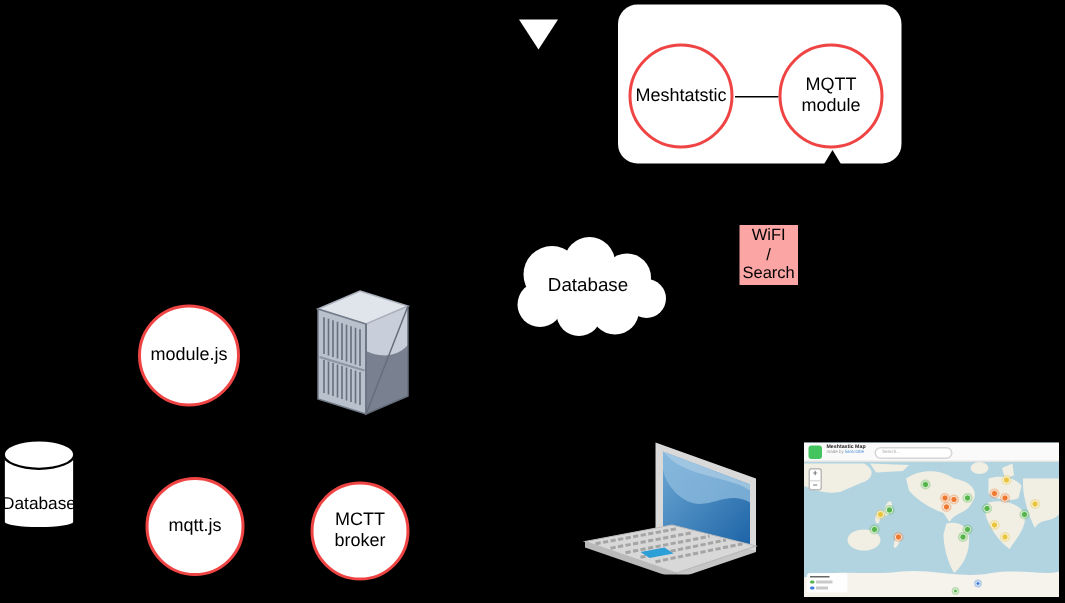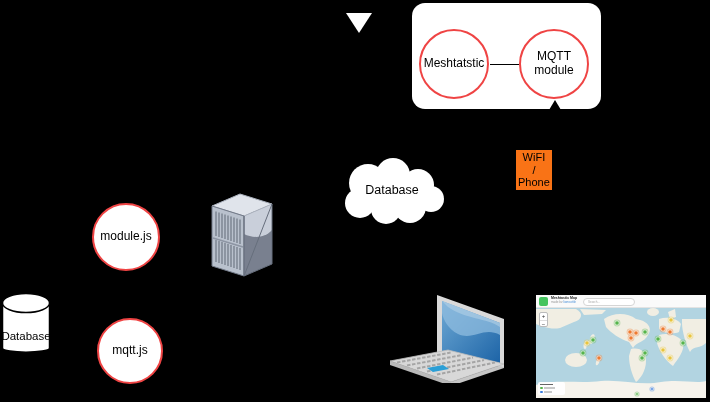--- a/index.html
+++ b/index.html
@@ -29,21 +29,21 @@
   .c-mqttjs { left:97px;  top:318px; width:66px; height:66px; }
   .c-broker { left:207px; top:321px; width:66px; height:66px; padding:0 8px; }
 
   .connector { left:490px; top:64px; width:29px; height:0; border-top:1.5px solid #000; }
   .arrow-stem { left:554px; top:104px; width:2px; height:8px; background:#000; }
   .arrow-up { left:549px; top:100px; width:0; height:0;
     border-left:6px solid transparent; border-right:6px solid transparent;
     border-bottom:10px solid #000; }
 
   
-  .wifi { left:516px; top:150px; background:#f97316; font-size:11px;
+  .wifi { left:493px; top:150px; background:#fca5a5; font-size:11px;
     line-height:1.15; text-align:center; padding:1px 2px; }
 
   
   .cloud { left:338px; top:157px; width:108px; height:67px; }
   .cloud-label { left:338px; top:157px; width:108px; height:67px;
     display:flex; align-items:center; justify-content:center;
     font-size:12.5px; padding-bottom:2px; }
 
   .server { left:206px; top:192px; }
   .laptop { left:385px; top:287px; }
@@ -89,21 +89,21 @@
   <div class="abs unit-box"></div>
   <div class="abs connector"></div>
   <div class="abs circle c-mesh">Meshtatstic</div>
   <div class="abs circle c-mqtt">MQTT module</div>
   <div class="abs arrow-stem"></div>
   <div class="abs arrow-up"></div>
 
   <div class="abs wifi">
     <span style="display:block">WiFI</span>
     <span style="display:block">/</span>
-    <span style="display:block">Phone</span>
+    <span style="display:block">Search</span>
   </div>
 
   <svg class="abs cloud" viewBox="0 0 108 67" width="108" height="67">
     <g fill="#ffffff">
       <circle cx="30" cy="26" r="19"></circle>
       <circle cx="55" cy="18" r="17"></circle>
       <circle cx="80" cy="28" r="16"></circle>
       <circle cx="93" cy="42" r="13"></circle>
       <circle cx="72" cy="50" r="16"></circle>
       <circle cx="48" cy="52" r="15"></circle>
@@ -147,20 +147,21 @@
     <polygon points="38,84 66,72 66,12" fill="none" stroke="#666e7c" stroke-width="1"></polygon>
   </svg>
 
   <svg class="abs db" viewBox="0 0 50 67" width="50" height="67">
     <path d="M1.5,11 L1.5,56 C1.5,61.5 48.5,61.5 48.5,56 L48.5,11" fill="#ffffff" stroke="#000000" stroke-width="1.5"></path>
     <ellipse cx="25" cy="11" rx="23.5" ry="9.5" fill="#ffffff" stroke="#000000" stroke-width="1.5"></ellipse>
   </svg>
   <div class="abs db-label">Database</div>
 
   <div class="abs circle c-mqttjs">mqtt.js</div>
+  <div class="abs circle c-broker">MCTT broker</div>
 
   <svg class="abs laptop" viewBox="0 0 120 96" width="120" height="96">
     <defs>
       <linearGradient id="sg" x1="0" y1="0" x2="1" y2="1">
         <stop offset="0" stop-color="#6ea9d4"></stop>
         <stop offset="1" stop-color="#1d64a7"></stop>
       </linearGradient>
     </defs>
     <polygon points="5,74 66,95 66,99 5,78" fill="#b9b9b9"></polygon>
     <polygon points="66,95 119,77 119,81 66,99" fill="#c6c6c6"></polygon>

